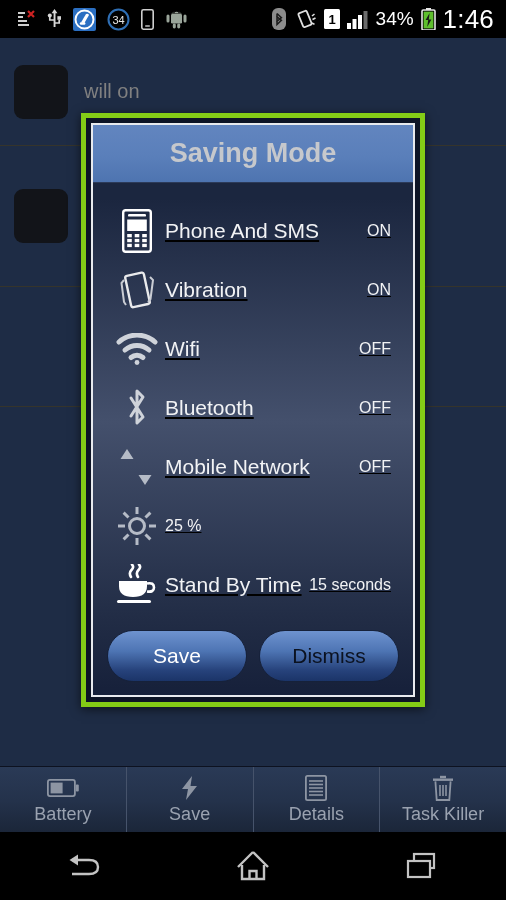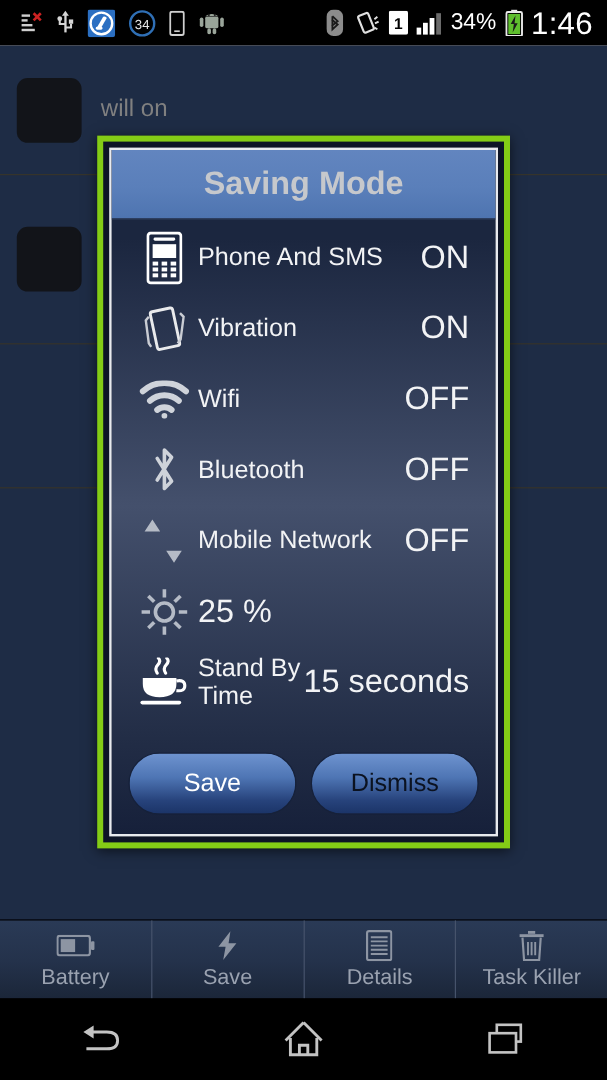--- a/index.html
+++ b/index.html
@@ -2,21 +2,21 @@
 <html><head>
 <meta charset="utf-8">
 <style>
   * { margin:0; padding:0; box-sizing:border-box; }
   html, body {
     width:506px; height:900px;
     background:#000;
     font-family:"Liberation Sans", sans-serif;
     overflow:hidden;
   }
-  #screen { position:relative; width:506px; height:648px; background:#ffffff; }
+  #screen { position:relative; width:506px; height:648px; background:#3b82f6; }
 
   
   #status-bar{
     position:absolute; top:0; left:0; width:506px; height:38px;
     background:#000; display:flex; align-items:center;
   }
   #status-left{ display:flex; align-items:center; gap:11px; padding-left:17px; }
   #status-right{ display:flex; align-items:center; gap:7px; margin-left:auto; padding-right:12px; }
   .sb-ico{ display:block; }
   #status-clock{ color:#fff; font-size:26px; letter-spacing:.2px; }
@@ -77,25 +77,25 @@
     display:flex; flex-direction:column; overflow:hidden;
   }
   #dialog-header{
     height:58px; flex:none;
     background:linear-gradient(180deg,#6285bf 0%,#5a7fba 55%,#4e74b0 100%);
     display:flex; align-items:center; justify-content:center;
     border-bottom:1px solid #2c3a58;
   }
   #dialog-title{ color:#c6c8cc; font-size:27px; font-weight:bold; }
 
-  #dialog-list{ flex:1; padding:2px 0 0 0; }
+  #dialog-list{ flex:1; padding:18px 0 0 0;text-decoration:underline; }
   .d-row{ height:59px; display:flex; align-items:center; padding:0 22px 0 16px; }
   .d-ico{ width:56px; flex:none; display:flex; align-items:center; justify-content:center; }
   .d-label{ color:#f2f3f5; font-size:21px; flex:1; }
-  .d-value{ color:#f2f3f5; font-size:27px; text-align:right; white-space:nowrap; }
+  .d-value{ color:#f2f3f5; font-size:16px; text-align:right; white-space:nowrap; }
 
   #dialog-buttons{
     height:84px; flex:none; display:flex; align-items:center;
     justify-content:space-between; padding:0 14px;
   }
   .d-btn{
     width:140px; height:52px; border-radius:26px; border:1px solid #16213a;
     background:linear-gradient(180deg,#6e93cf 0%,#4e75b4 40%,#27437c 78%,#1b3468 100%);
     display:flex; align-items:center; justify-content:center;
     font-size:21px; cursor:pointer;

